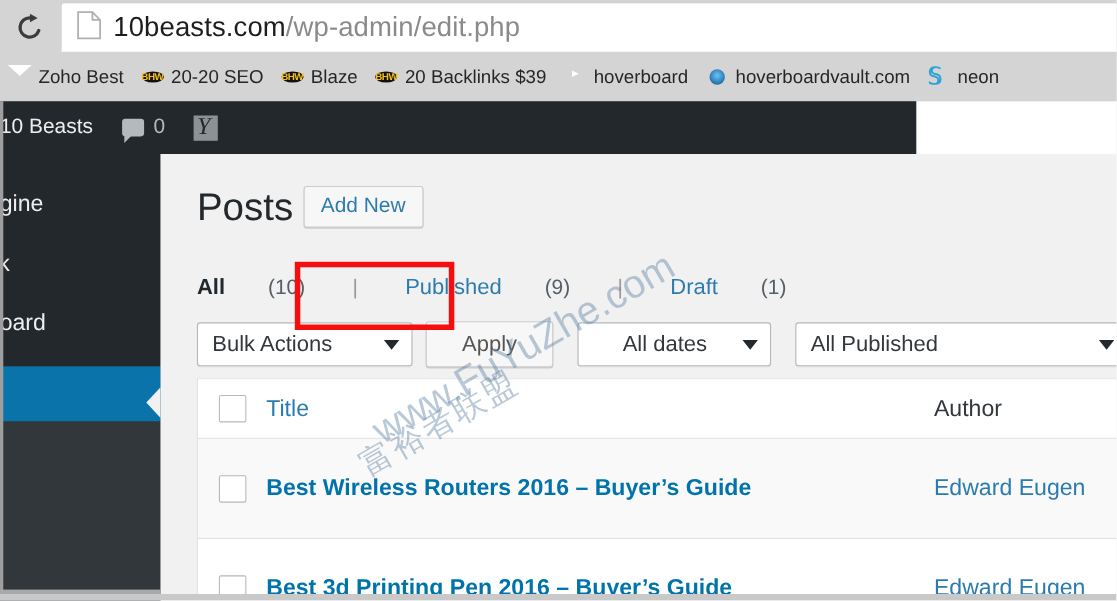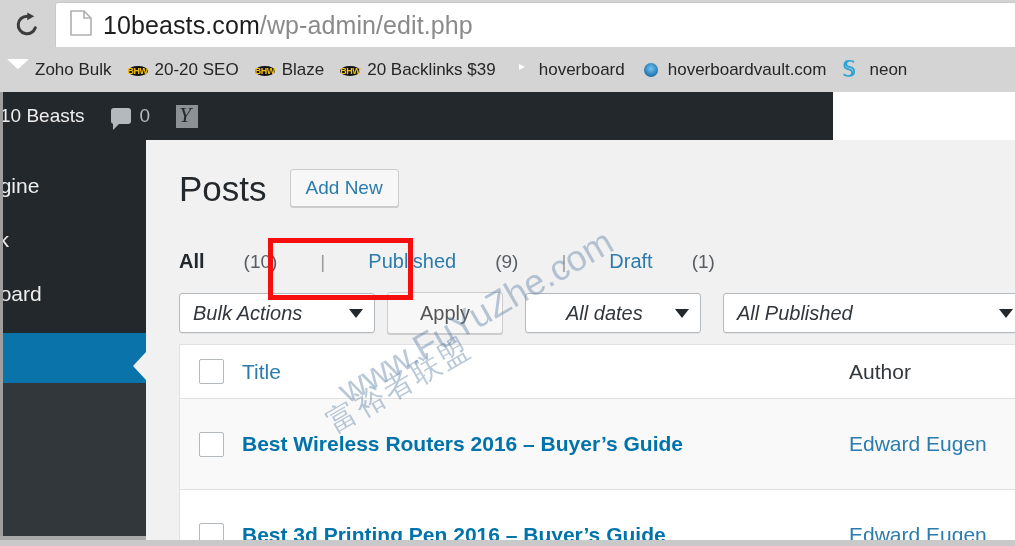--- a/index.html
+++ b/index.html
@@ -133,21 +133,21 @@
 
   
   #wpbody{
     position:absolute;left:146px;top:140px;width:869px;height:400px;background:#f1f1f1;overflow:hidden;
   }
   #content-inner{position:absolute;left:0;top:0;width:869px;height:400px;}
 
   #page-title-row{position:absolute;left:33px;top:29px;display:flex;align-items:center;}
   #page-title{font-size:35px;color:#23282d;font-weight:normal;line-height:1;}
   #add-new-button{
-    margin-left:23px;background:#f7f7f7;border:1px solid #cccccc;border-radius:3px;
+    margin-left:9px;background:#f7f7f7;border:1px solid #cccccc;border-radius:3px;
     padding:8px 15px 9px;font-size:19px;color:#2b7cad;cursor:pointer;line-height:1;
     box-shadow:0 1px 0 #cccccc;
   }
 
   #subsubsub{position:absolute;left:33px;top:110px;display:flex;align-items:baseline;font-size:20px;white-space:nowrap;gap:34px;}
   #subsubsub .f-link{color:#2b7cad;cursor:pointer;}
   #subsubsub .f-link.current{color:#23282d;font-weight:bold;}
   #subsubsub .f-count{color:#555d66;margin-left:5px;font-size:19px;}
   #subsubsub .sep{color:#999999;margin:0 9px;font-size:19px;}
 
@@ -155,21 +155,21 @@
     position:absolute;left:268px;top:238px;width:145px;height:62px;
     border:5px solid #f60d0d;box-sizing:border-box;z-index:40;pointer-events:none;
   }
 
   #tablenav{position:absolute;left:33px;top:152px;display:flex;align-items:center;}
   .select-box{
     background:#ffffff;border:1px solid #b4b9be;border-radius:3px;height:40px;
     display:flex;align-items:center;justify-content:space-between;box-sizing:border-box;
     padding:0 11px 0 13px;cursor:pointer;box-shadow:0 1px 0 rgba(0,0,0,.05);
   }
-  .select-box .sel-text{font-size:20px;color:#32373c;white-space:nowrap;font-style:italic;}
+  .select-box .sel-text{font-size:20px;color:#32373c;white-space:nowrap;}
   .caret{
     width:0;height:0;border-left:7px solid transparent;border-right:7px solid transparent;
     border-top:9px solid #23282d;margin-left:16px;
   }
   #bulk-actions-select{width:196px;}
   #apply-button{
     margin-left:12px;background:#f7f7f7;border:1px solid #cccccc;border-radius:3px;height:40px;
     padding:0 32px;font-size:20px;color:#555555;cursor:pointer;box-shadow:0 1px 0 #cccccc;
     display:flex;align-items:center;
   }
@@ -240,21 +240,21 @@
           <path d="M14 1v7h7" fill="none" stroke="#b0b0b0" stroke-width="1.6"></path>
         </svg>
       </span>
       <span id="url-text"><span class="host">10beasts.com</span><span>/wp-admin/edit.php</span></span>
     </div>
   </div>
 
   <div id="bookmarks-bar">
     <div class="bookmark">
       <span class="bm-ico"><span class="ico-zoho"></span></span>
-      <span class="bm-label">Zoho Bulk</span>
+      <span class="bm-label">Zoho Best</span>
     </div>
     <div class="bookmark">
       <span class="bm-ico"><span class="ico-bhw">BHW</span></span>
       <span class="bm-label">20-20 SEO</span>
     </div>
     <div class="bookmark">
       <span class="bm-ico"><span class="ico-bhw">BHW</span></span>
       <span class="bm-label">Blaze</span>
     </div>
     <div class="bookmark">

